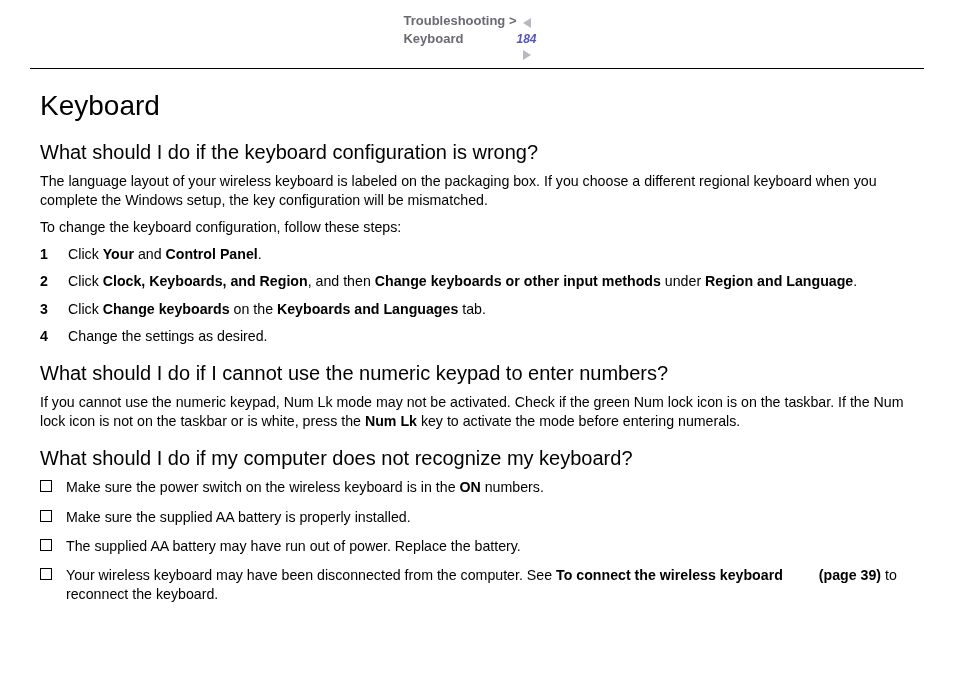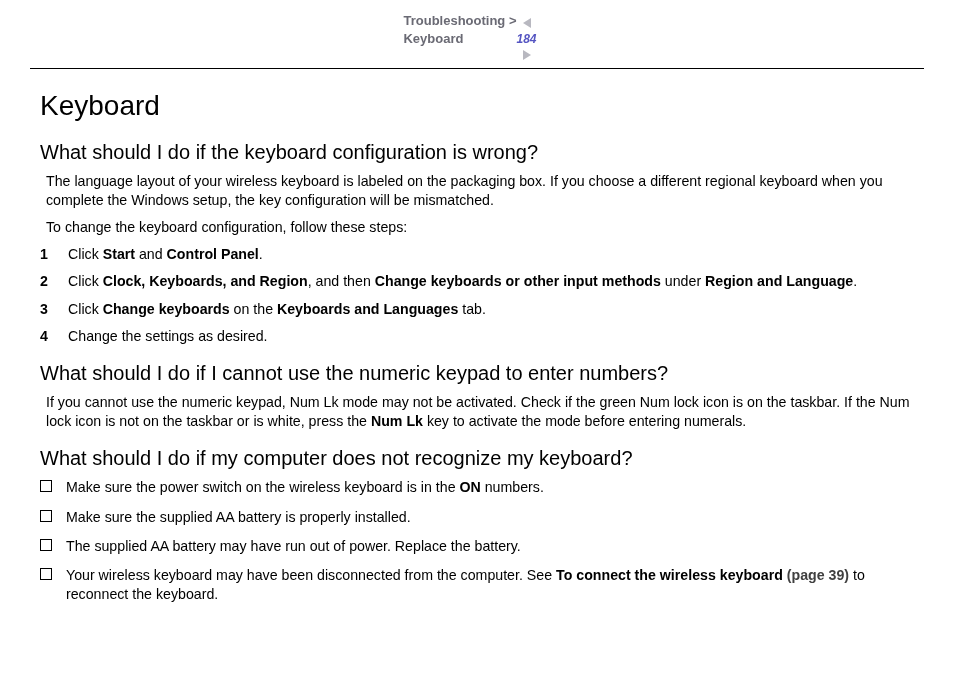--- a/index.html
+++ b/index.html
@@ -60,29 +60,29 @@
     margin-bottom: 12px;
   }
   h2.question {
     font-family: Arial, Helvetica, sans-serif;
     font-weight: normal;
     font-size: 20px;
     color: #000000;
     margin-top: 14px;
     margin-bottom: 6px;
   }
-  .para { margin-bottom: 8px; margin-left: 6px; }
+  .para { margin-bottom: 8px; }
   ol.steps { list-style: none; margin: 4px 0 8px 0; }
   ol.steps li { display: flex; gap: 14px; margin-bottom: 8px; }
   ol.steps li .num { font-weight: bold; min-width: 14px; }
   ul.bullets { list-style: none; margin: 4px 0 0 0; }
   ul.bullets li { display: flex; gap: 14px; margin-bottom: 10px; align-items: flex-start; }
   ul.bullets li .box { min-width: 12px; height: 12px; border: 1px solid #000; margin-top: 2px; }
   b { font-weight: bold; }
-  .link { color: #404040; font-weight: bold; }
+  .link { color: #000000; font-weight: bold; padding-left: 32px; }
 </style>
 </head>
 <body>
 
 <div class="header">
   <div class="breadcrumb">
     <div>Troubleshooting &gt;</div>
     <div>Keyboard</div>
   </div>
   <div class="pagewrap">
@@ -95,21 +95,21 @@
 
 <div class="content">
   <h1 class="title">Keyboard</h1>
 
   <h2 class="question">What should I do if the keyboard configuration is wrong?</h2>
   <p class="para">The language layout of your wireless keyboard is labeled on the packaging box. If you choose a different regional keyboard when you complete the Windows setup, the key configuration will be mismatched.</p>
   <p class="para">To change the keyboard configuration, follow these steps:</p>
   <ol class="steps">
     <li>
       <span class="num">1</span>
-      <span><span>Click </span><b>Start</b><span> and </span><b>Control Panel</b><span>.</span></span>
+      <span><span>Click </span><b>Your</b><span> and </span><b>Control Panel</b><span>.</span></span>
     </li>
     <li>
       <span class="num">2</span>
       <span><span>Click </span><b>Clock, Keyboards, and Region</b><span>, and then </span><b>Change keyboards or other input methods</b><span> under </span><b>Region and Language</b><span>.</span></span>
     </li>
     <li>
       <span class="num">3</span>
       <span><span>Click </span><b>Change keyboards</b><span> on the </span><b>Keyboards and Languages</b><span> tab.</span></span>
     </li>
     <li>

